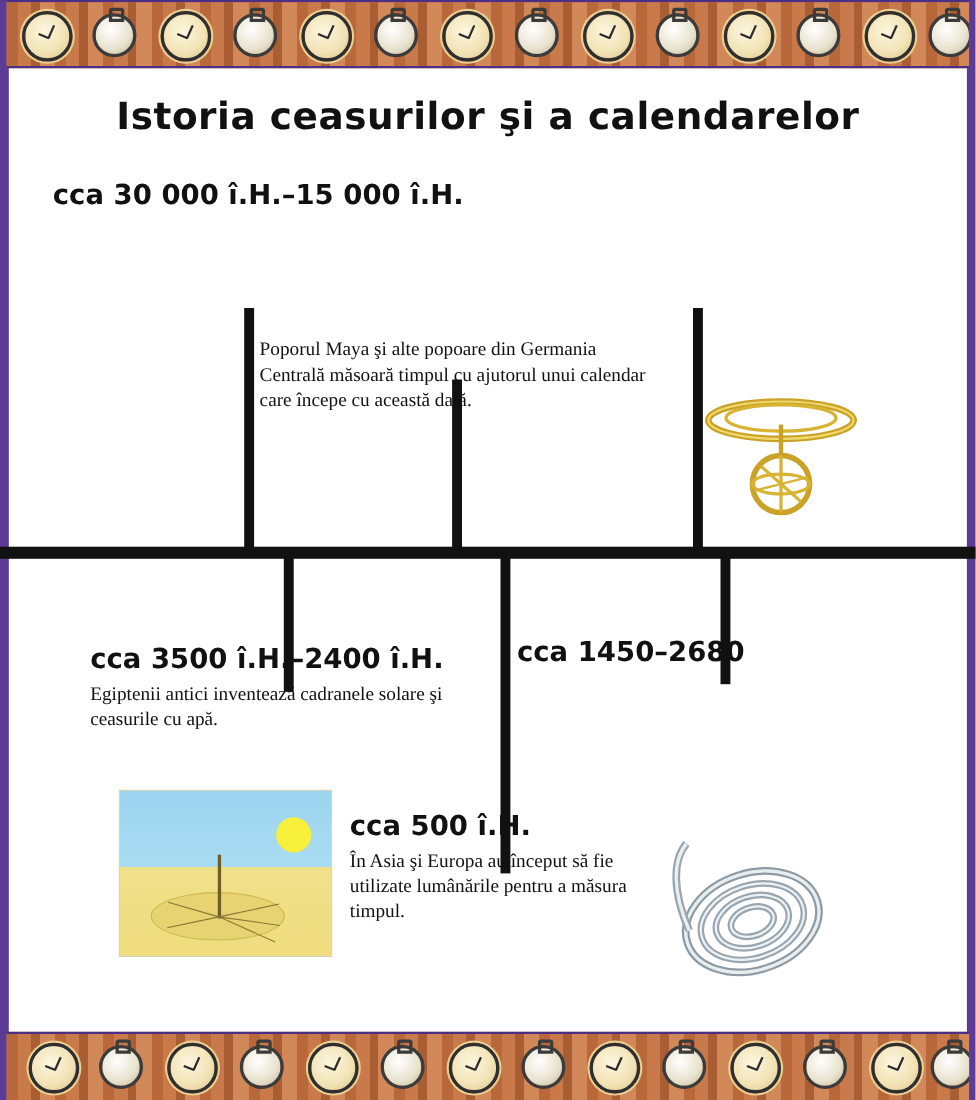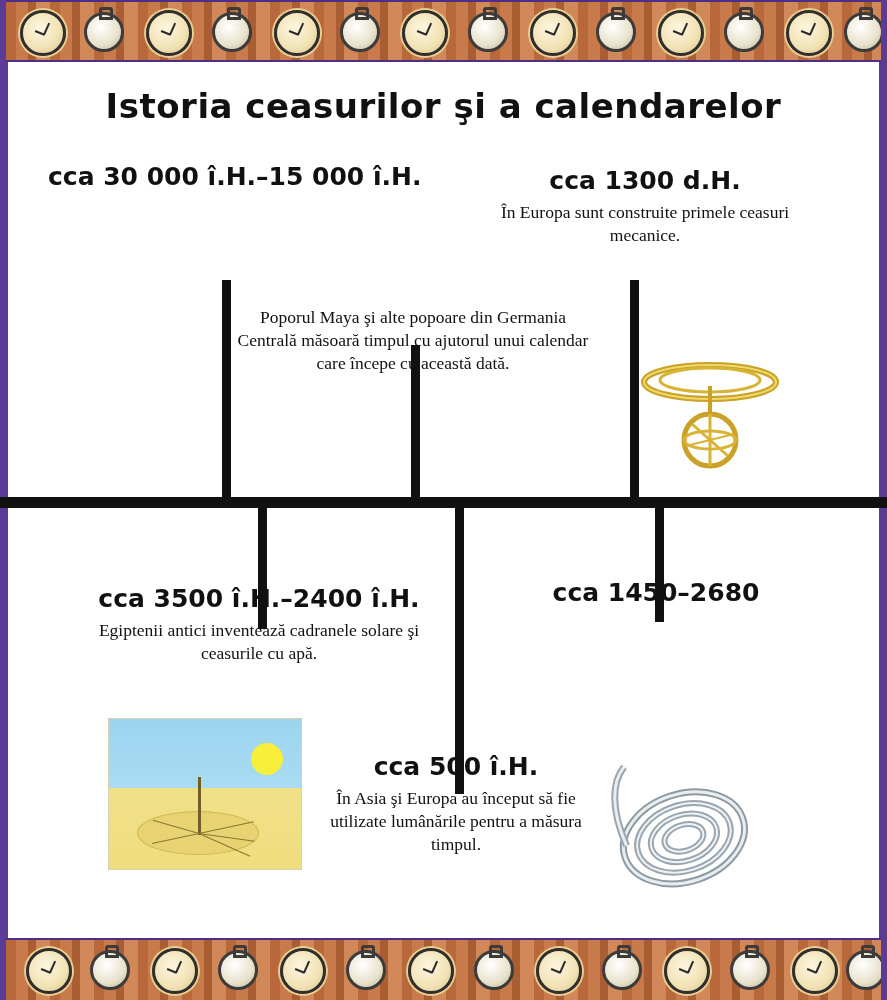--- a/index.html
+++ b/index.html
@@ -150,21 +150,21 @@
     color: #111111;
     white-space: nowrap;
   }
   .entry .desc {
     font-family: "Liberation Serif", serif;
     font-size: 17.5px;
     line-height: 1.32;
     color: #111111;
     margin-top: 6px;
   }
-  .center { text-align: center; }
+  .center { }
 
   
   .art { position: absolute; }
 
   
   .sundial-pic {
     width: 192px;
     height: 150px;
     background: linear-gradient(#9cd4ef 0%, #a8dcf2 46%, #f0e08a 46%, #efdd7e 100%);
     border: 1px solid #d8d2b4;
@@ -242,24 +242,20 @@
   <div class="tick" style="left:655px; top:507px; height:115px;"></div>
 
   <div class="entry center" style="left:48px; top:162px; width:350px;">
     <div class="date">cca 30 000 î.H.–15 000 î.H.</div>
   </div>
 
   <div class="entry center" style="left:236px; top:300px; width:354px;">
     <div class="desc">Poporul Maya şi alte popoare din Germania Centrală măsoară timpul cu ajutorul unui calendar care începe cu această dată.</div>
   </div>
 
-  <div class="entry center" style="left:500px; top:166px; width:290px;">
-    <div class="date">cca 1300 d.H.</div>
-    <div class="desc">În Europa sunt construite primele ceasuri mecanice.</div>
-  </div>
 
   <div class="art armillary" style="left:630px; top:350px;">
     <svg width="160" height="130" viewBox="0 0 160 130" aria-hidden="true">
       <ellipse cx="80" cy="32" rx="66" ry="17" fill="none" stroke="#c9a227" stroke-width="6"></ellipse>
       <ellipse cx="80" cy="32" rx="66" ry="17" fill="none" stroke="#f0d96b" stroke-width="2"></ellipse>
       <ellipse cx="80" cy="30" rx="50" ry="12" fill="none" stroke="#d8b434" stroke-width="3"></ellipse>
       <line x1="80" y1="36" x2="80" y2="62" stroke="#c9a227" stroke-width="4"></line>
       <circle cx="80" cy="90" r="26" fill="none" stroke="#c9a227" stroke-width="5"></circle>
       <ellipse cx="80" cy="90" rx="26" ry="9" fill="none" stroke="#d8b434" stroke-width="3"></ellipse>
       <line x1="80" y1="64" x2="80" y2="116" stroke="#d8b434" stroke-width="3"></line>
@@ -277,21 +273,21 @@
     <div class="sun"></div>
     <div class="dial-base"></div>
     <div class="gnomon"></div>
     <div class="ray" style="transform:rotate(8deg);"></div>
     <div class="ray" style="transform:rotate(-12deg);"></div>
     <div class="ray" style="transform:rotate(24deg);"></div>
     <div class="ray" style="width:48px; transform:rotate(168deg);"></div>
     <div class="ray" style="width:48px; transform:rotate(196deg);"></div>
   </div>
 
-  <div class="entry center" style="left:318px; top:752px; width:276px;">
+  <div class="entry center" style="left:318px; top:736px; width:276px;">
     <div class="date">cca 500 î.H.</div>
     <div class="desc">În Asia şi Europa au început să fie utilizate lumânările pentru a măsura timpul.</div>
   </div>
 
   <div class="entry center" style="left:470px; top:578px; width:372px;">
     <div class="date">cca 1450–2680</div>
   </div>
 
   <div class="art spring" style="left:608px; top:740px;">
     <svg width="150" height="170" viewBox="0 0 150 170" aria-hidden="true">

